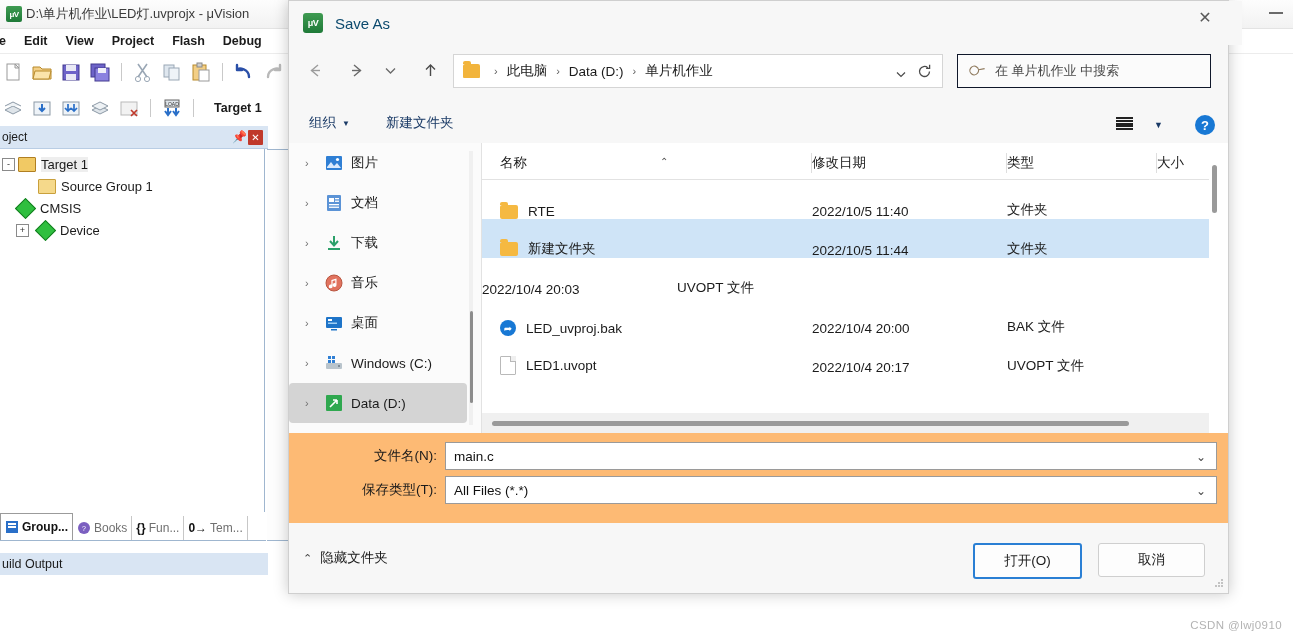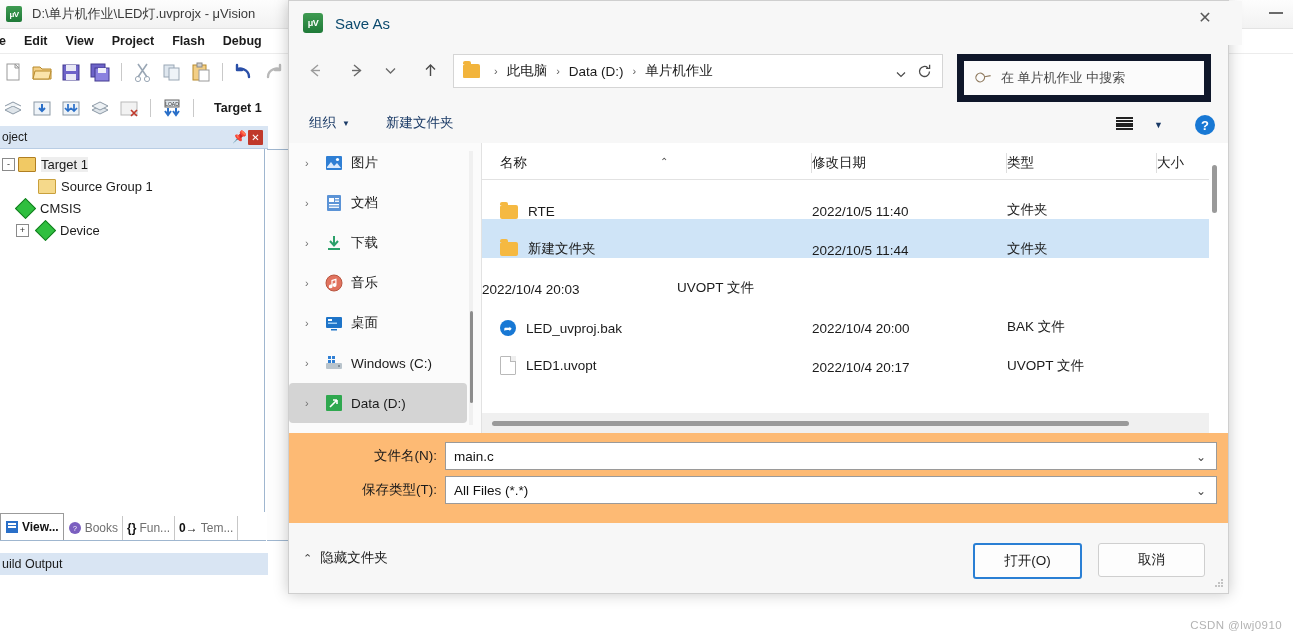--- a/index.html
+++ b/index.html
@@ -13,21 +13,21 @@
 
   
   .keil { position: absolute; left: 0; top: 0; width: 1293px; height: 640px; background:#ffffff; }
   .keil-titlebar {
     position: absolute; left: 0; top: 0; width: 1293px; height: 28px;
     background: linear-gradient(#fdfdfd,#f2f2f2);
     border-bottom: 1px solid #e3e3e3;
     display: flex; align-items: center; padding-left: 6px;
   }
   .keil-title-text {
-    font-size: 13px; color: #3b3b3b; margin-left: 10px;
+    font-size: 13px; color: #3b3b3b; margin-left: 4px;
     white-space: nowrap; font-family: "Liberation Sans", sans-serif;
   }
   .keil-ico {
     width: 16px; height: 16px; border-radius: 2px;
     background: linear-gradient(#3f9b52,#1f7a38);
     color:#fff; font-size: 8px; font-weight: bold;
     display:flex; align-items:center; justify-content:center;
     flex: 0 0 16px; letter-spacing: -0.5px;
   }
   .keil-min {
@@ -147,22 +147,22 @@
   }
   .addr-folder:before {
     content:''; position:absolute; left:0; top:-3px; width:8px; height:3px;
     background:#f2b43c; border-radius:2px 2px 0 0;
   }
   .crumb { font-size:13.5px; color:#1b1b1b; white-space:nowrap; }
   .crumb-sep { font-size:11px; color:#5c5c5c; padding: 0 7px; }
   .addr-chev { position:absolute; right:34px; top:12px; font-size:13px; color:#4a4a4a; }
   .addr-refresh { position:absolute; right:9px; top:8px; font-size:16px; color:#4a4a4a; }
   .searchbox {
-    position:absolute; left:668px; top:9px; width:254px; height:48px;
-    background:#fbfbfb; border:7px solid #0f172a; display:flex; align-items:center;
+    position:absolute; left:668px; top:9px; width:254px; height:34px;
+    background:#fbfbfb; border:1px solid #0f172a; display:flex; align-items:center;
     padding-left:12px; box-sizing:border-box; gap:10px;
   }
   .search-ico { color:#8f7a5e; font-size:14px; transform: rotate(-55deg); }
   .search-ph { font-size:13px; color:#4a4a4a; white-space:nowrap;}
 
   
   .cmdbar {
     position:absolute; left:0; top:102px; width:939px; height:40px;
     display:flex; align-items:center; padding-left:20px; gap:36px;
   }
@@ -438,21 +438,21 @@
 
     <div class="editor-area"></div>
 
     <div class="keil-tabs">
       <div class="ktab active">
         <svg width="14" height="14" viewBox="0 0 14 14">
             <rect x="1" y="1" width="12" height="12" fill="#2a6fc8"></rect>
             <rect x="3" y="3" width="8" height="2" fill="#fff"></rect>
             <rect x="3" y="6" width="8" height="2" fill="#fff"></rect>
           </svg>
-        <span>View...</span>
+        <span>Group...</span>
       </div>
       <div class="ktab">
         <svg width="14" height="14" viewBox="0 0 14 14">
             <circle cx="7" cy="7" r="6" fill="#7b5fc0"></circle>
             <text x="7" y="10" font-size="7" text-anchor="middle" fill="#fff">?</text>
           </svg>
         <span>Books</span>
       </div>
       <div class="ktab">
         <span style="font-weight:bold;color:#111;">{}</span>

